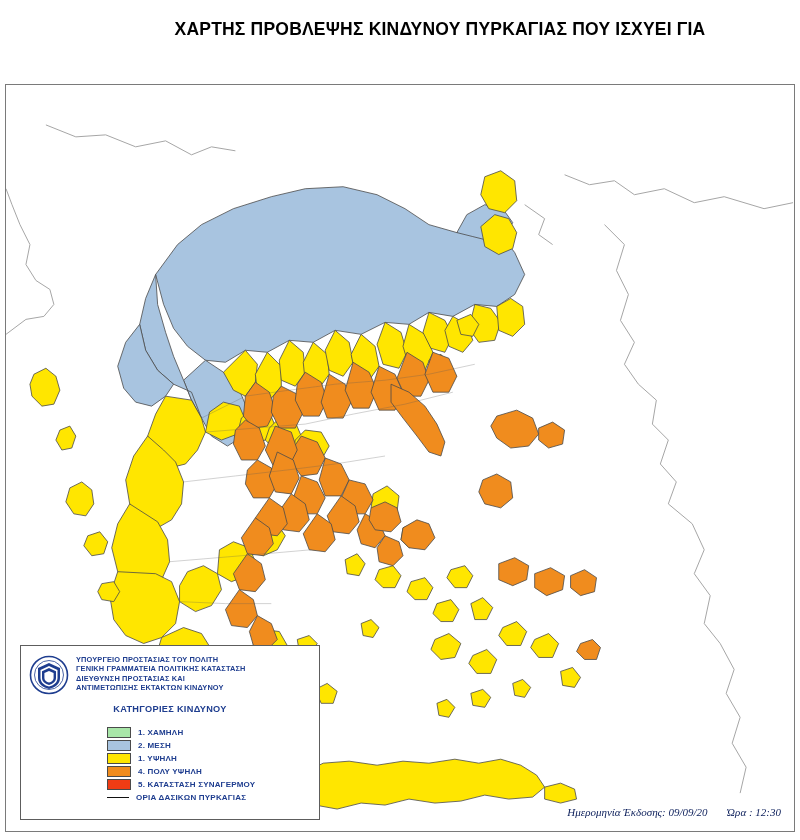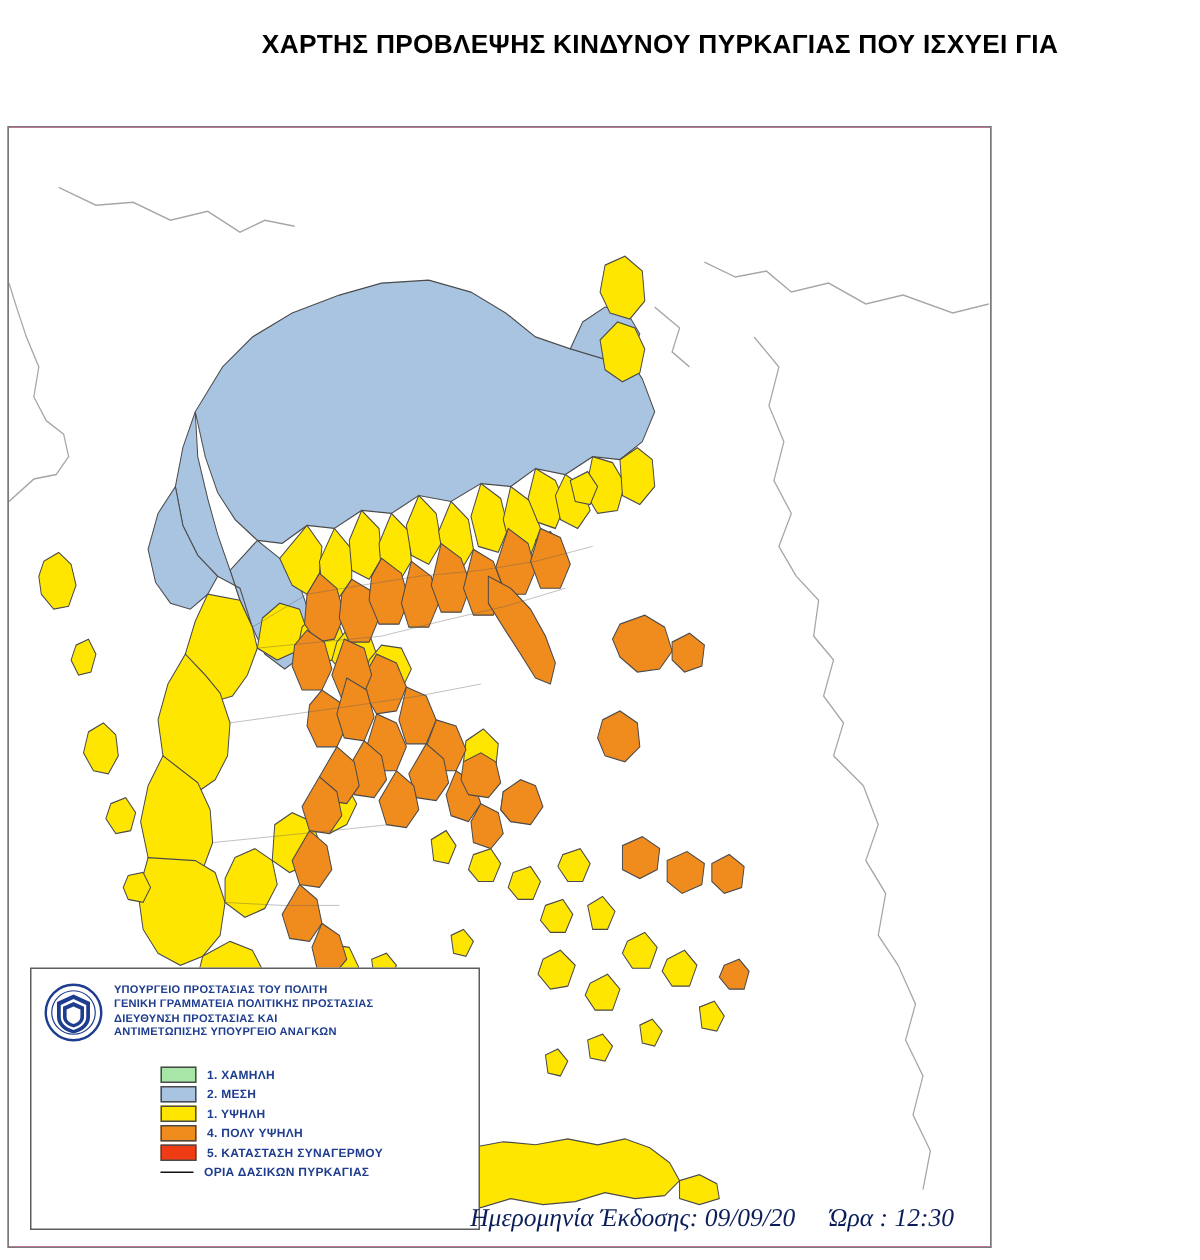--- a/index.html
+++ b/index.html
@@ -38,25 +38,25 @@
     font-size: 17.5px;
     font-weight: bold;
     line-height: 22px;
     margin-top: 2px;
   }
   
   .map-frame {
     position: absolute;
     left: 5px;
     top: 84px;
-    width: 656px;
+    width: 790px;
     height: 748px;
     border: 1px solid #7a7a7a;
     box-sizing: border-box;
-    background: #ec4899;
+    background: #fde047;
     overflow: hidden;
   }
   .map-svg {
     position: absolute;
     left: 0;
     top: 0;
     width: 100%;
     height: 100%;
     display: block;
   }
@@ -128,25 +128,25 @@
   .legend-row.boundary .swatch {
     border: none;
     height: 0;
     border-top: 1.6px solid #111111;
     background: none !important;
     margin-top: 1px;
   }
   
   .credits {
     position: absolute;
-    right: 24px;
+    right: 13px;
     bottom: 10px;
     text-align: right;
     font-family: "Liberation Serif", serif;
-    font-size: 17px;
+    font-size: 11px;
     line-height: 18px;
     color: #0b1e5a;
     font-style: italic;
   }
   .credits .line { white-space: nowrap; }
   .credits .gap { display: inline-block; width: 14px; }
 </style>
 </head>
 <body>
 
@@ -304,26 +304,27 @@
             <circle cx="20" cy="23" r="18.5" fill="#ffffff" stroke="#1e3d8f" stroke-width="1.6"></circle>
             <circle cx="20" cy="23" r="14.5" fill="#ffffff" stroke="#1e3d8f" stroke-width="0.8"></circle>
             <path d="M20,11 L31,16 L31,26 C31,32 26,35.5 20,37 C14,35.5 9,32 9,26 L9,16 Z" fill="#1e3d8f"></path>
             <path d="M20,14 L28.5,18 L28.5,26 C28.5,30.5 24.5,33.4 20,34.6 C15.5,33.4 11.5,30.5 11.5,26 L11.5,18 Z" fill="#ffffff"></path>
             <path d="M20,16 L27,19.2 L27,26 C27,29.6 23.6,32 20,33 C16.4,32 13,29.6 13,26 L13,19.2 Z" fill="#1e3d8f"></path>
             <path d="M20,19 L24.6,21 L24.6,26 C24.6,28.4 22.4,30 20,30.6 C17.6,30 15.4,28.4 15.4,26 L15.4,21 Z" fill="#ffffff"></path>
           </svg>
         </div>
         <div class="authority">
           <div>ΥΠΟΥΡΓΕΙΟ ΠΡΟΣΤΑΣΙΑΣ ΤΟΥ ΠΟΛΙΤΗ</div>
-          <div>ΓΕΝΙΚΗ ΓΡΑΜΜΑΤΕΙΑ ΠΟΛΙΤΙΚΗΣ ΠΡΟΣΤΑΣΙΑΣ</div>
+          <div>ΓΕΝΙΚΗ ΓΡΑΜΜΑΤΕΙΑ ΠΟΛΙΤΙΚΗΣ ΚΑΤΑΣΤΑΣΗ</div>
           <div>ΔΙΕΥΘΥΝΣΗ ΠΡΟΣΤΑΣΙΑΣ ΚΑΙ</div>
-          <div>ΑΝΤΙΜΕΤΩΠΙΣΗΣ ΥΠΟΥΡΓΕΙΟ ΑΝΑΓΚΩΝ</div>
+          <div>ΑΝΤΙΜΕΤΩΠΙΣΗΣ ΕΚΤΑΚΤΩΝ ΚΙΝΔΥΝΟΥ</div>
         </div>
       </div>
 
+      <div class="legend-title">ΚΑΤΗΓΟΡΙΕΣ ΚΙΝΔΥΝΟΥ</div>
 
       <div class="legend-rows">
         <div class="legend-row">
           <span class="swatch" style="background:#a8e6a8"></span>
           <span class="legend-label">1. ΧΑΜΗΛΗ</span>
         </div>
         <div class="legend-row">
           <span class="swatch" style="background:#a8c4e0"></span>
           <span class="legend-label">2. ΜΕΣΗ</span>
         </div>

